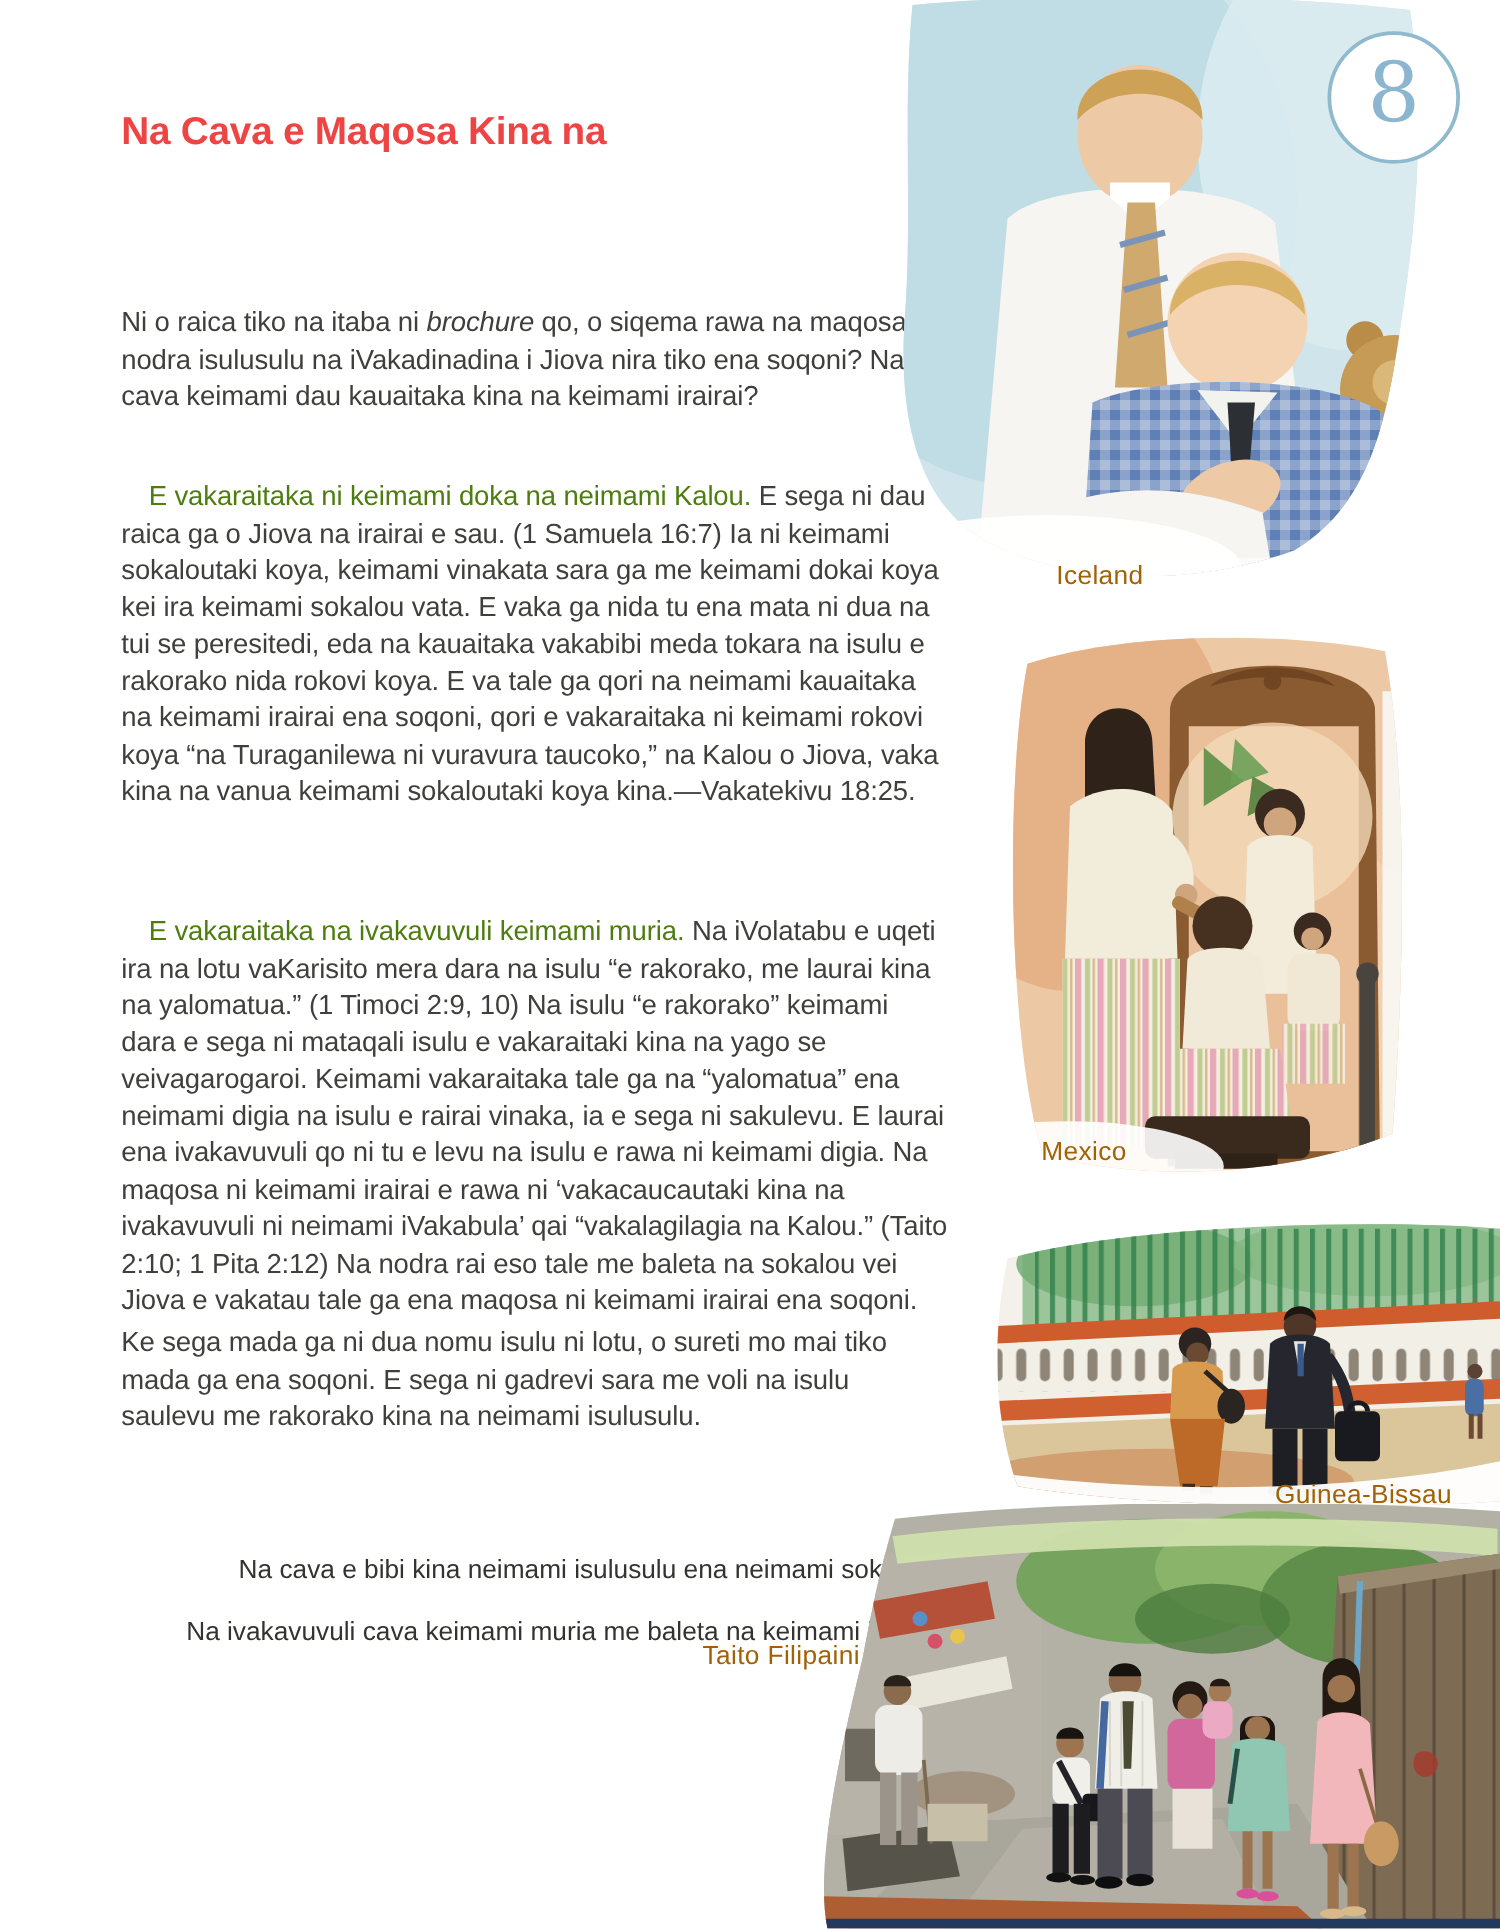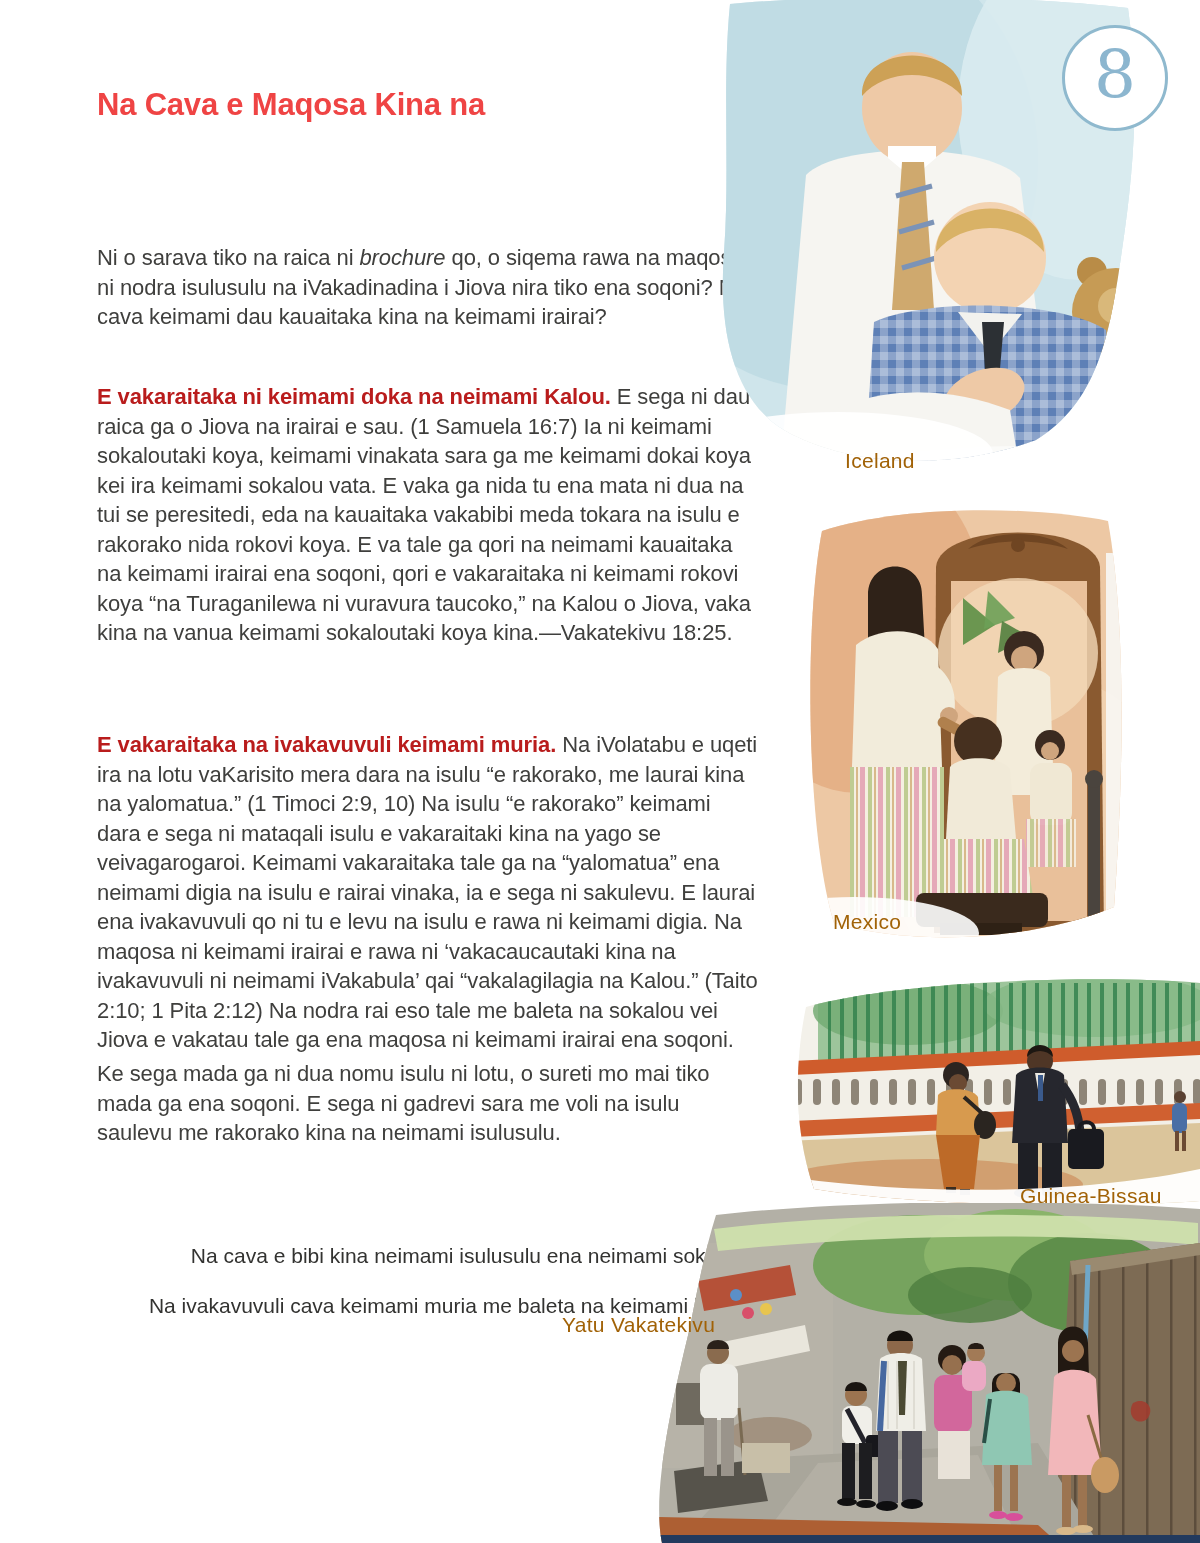--- a/index.html
+++ b/index.html
@@ -12,21 +12,21 @@
   .title {
     position:absolute; left:97px; top:84px; width:560px;
     font-size:31px; line-height:42px; font-weight:bold; color:#ef4444;
     letter-spacing:-0.2px;
   }
   .title span { display:block; }
   .para {
     position:absolute; left:97px; width:662px;
     font-size:22px; line-height:29.5px; color:#3f3f3d; letter-spacing:-0.1px;
   }
-  .para strong { font-weight:bold; color:#b91c1c; }
+  .para strong { font-weight:normal; color:#4d7c0f;margin-left:22px; }
   .para em { }
   .p1 { top:243px; }
   .p2 { top:382px; }
   .p3 { top:730px; }
   .p4 { top:1059px; }
   .questions {
     position:absolute; left:97px; top:1222px; width:660px; list-style:none;
     font-size:21px; line-height:30px; color:#333331;
   }
   .questions li { display:flex; align-items:flex-end; margin-bottom:1px;flex-direction:column; }
@@ -343,31 +343,31 @@
           <line x1="470" y1="212" x2="484" y2="258" stroke="#8a6a42" stroke-width="3"></line>
           <ellipse cx="487" cy="272" rx="14" ry="18" fill="#c99a63"></ellipse>
         </g>
       </g>
     </svg>
   </div>
 
   <div class="caption cap-iceland">Iceland</div>
   <div class="caption cap-mexico">Mexico</div>
   <div class="caption cap-guinea">Guinea-Bissau</div>
-  <div class="caption cap-phil">Yatu Vakatekivu</div>
+  <div class="caption cap-phil">Taito Filipaini</div>
 
   <div class="badge">
     <span>8</span>
   </div>
 
   <h1 class="title">
     <span>Na Cava e Maqosa Kina na</span>
   </h1>
 
-  <p class="para p1"><span>Ni o sarava tiko na raica ni </span><em>brochure</em><span> qo, o siqema rawa na maqosa ni nodra isulusulu na iVakadinadina i Jiova nira tiko ena soqoni? Na cava keimami dau kauaitaka kina na keimami irairai?</span></p>
+  <p class="para p1"><span>Ni o raica tiko na itaba ni </span><em>brochure</em><span> qo, o siqema rawa na maqosa ni nodra isulusulu na iVakadinadina i Jiova nira tiko ena soqoni? Na cava keimami dau kauaitaka kina na keimami irairai?</span></p>
 
   <p class="para p2"><strong>E vakaraitaka ni keimami doka na neimami Kalou.</strong><span> E sega ni dau raica ga o Jiova na irairai e sau. (1 Samuela 16:7) Ia ni keimami sokaloutaki koya, keimami vinakata sara ga me keimami dokai koya kei ira keimami sokalou vata. E vaka ga nida tu ena mata ni dua na tui se peresitedi, eda na kauaitaka vakabibi meda tokara na isulu e rakorako nida rokovi koya. E va tale ga qori na neimami kauaitaka na keimami irairai ena soqoni, qori e vakaraitaka ni keimami rokovi koya “na Turaganilewa ni vuravura taucoko,” na Kalou o Jiova, vaka kina na vanua keimami sokaloutaki koya kina.—Vakatekivu 18:25.</span></p>
 
   <p class="para p3"><strong>E vakaraitaka na ivakavuvuli keimami muria.</strong><span> Na iVolatabu e uqeti ira na lotu vaKarisito mera dara na isulu “e rakorako, me laurai kina na yalomatua.” (1 Timoci 2:9, 10) Na isulu “e rakorako” keimami dara e sega ni mataqali isulu e vakaraitaki kina na yago se veivagarogaroi. Keimami vakaraitaka tale ga na “yalomatua” ena neimami digia na isulu e rairai vinaka, ia e sega ni sakulevu. E laurai ena ivakavuvuli qo ni tu e levu na isulu e rawa ni keimami digia. Na maqosa ni keimami irairai e rawa ni ‘vakacaucautaki kina na ivakavuvuli ni neimami iVakabula’ qai “vakalagilagia na Kalou.” (Taito 2:10; 1 Pita 2:12) Na nodra rai eso tale me baleta na sokalou vei Jiova e vakatau tale ga ena maqosa ni keimami irairai ena soqoni.</span></p>
 
   <p class="para p4">Ke sega mada ga ni dua nomu isulu ni lotu, o sureti mo mai tiko mada ga ena soqoni. E sega ni gadrevi sara me voli na isulu saulevu me rakorako kina na neimami isulusulu.</p>
 
   <ul class="questions">
     <li>
         <span class="sq"></span>

